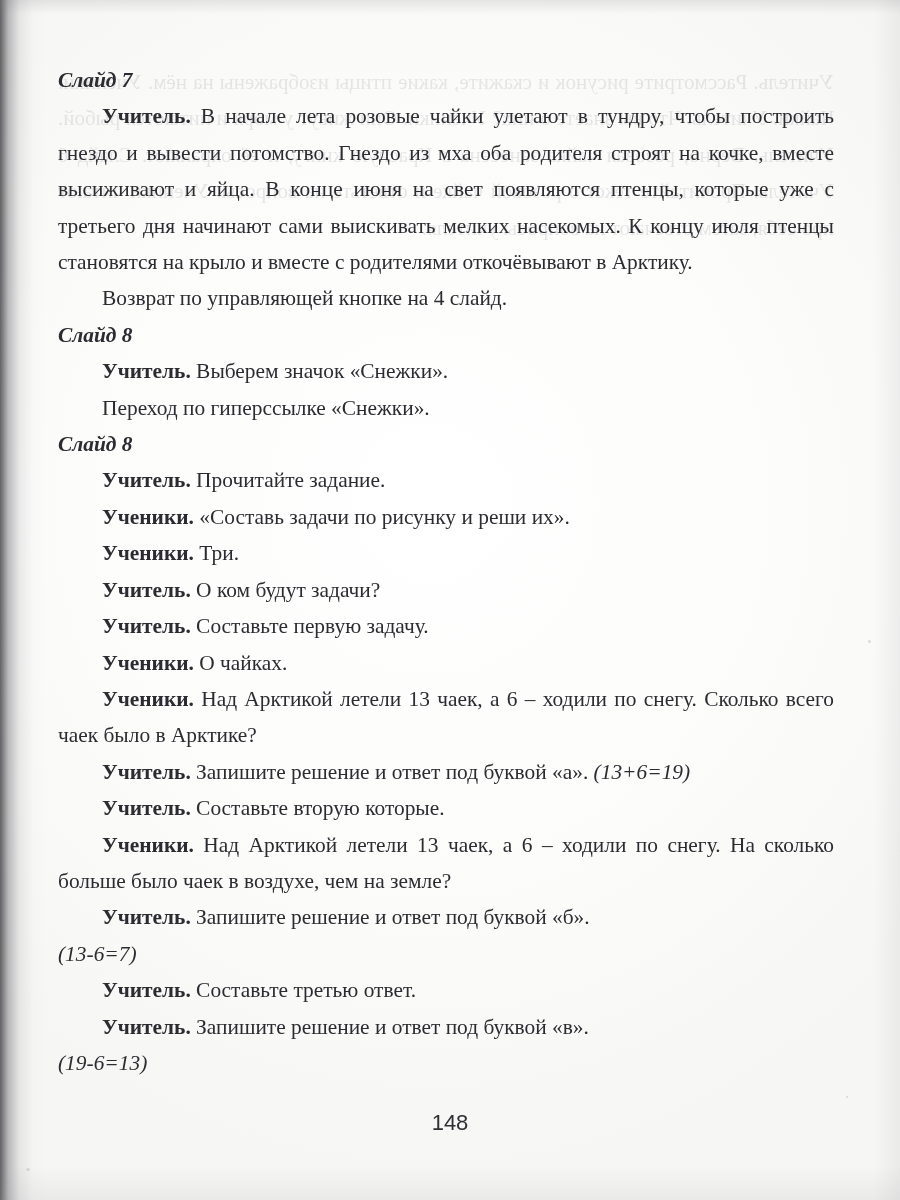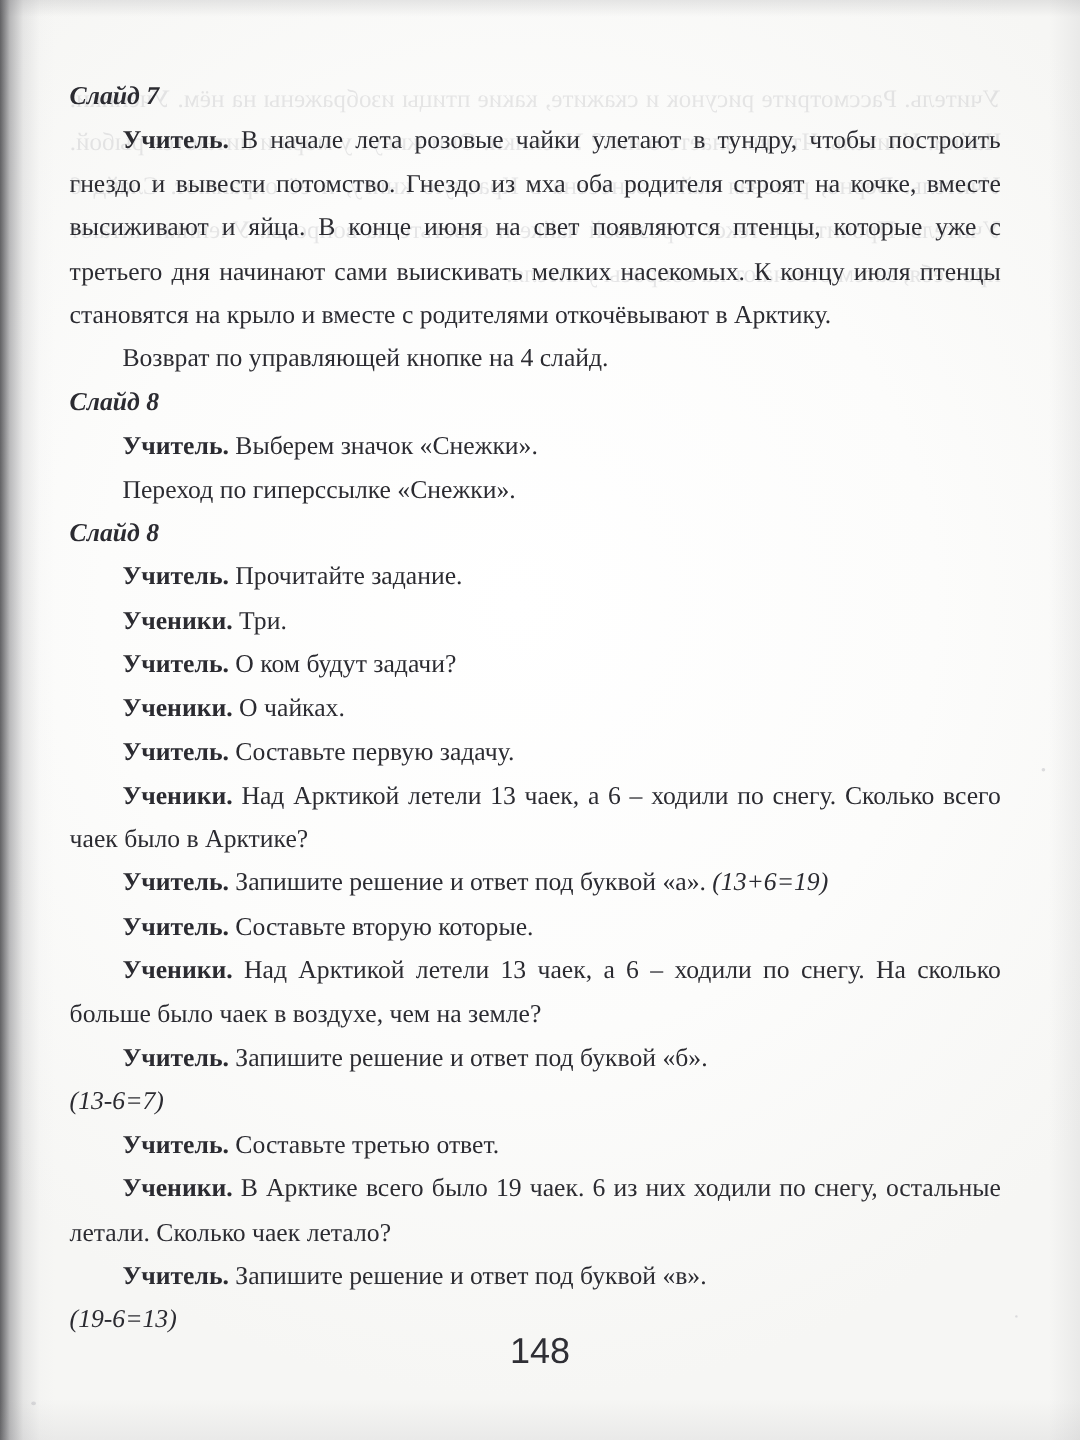--- a/index.html
+++ b/index.html
@@ -102,21 +102,21 @@
   .calc {
     font-style: italic;
   }
 
   .page-number {
     position: absolute;
     left: 0;
     top: 1110px;
     width: 900px;
     text-align: center;
-    font-size: 30px;
+    font-size: 22px;
     color: #2f2f35;
     font-family: "Liberation Sans", "DejaVu Sans", sans-serif;
   }
   .ink-speck {
     position: absolute;
     background: #bdbdc4;
     border-radius: 50%;
     opacity: 0.5;
     pointer-events: none;
   }
@@ -161,43 +161,47 @@
 
     <p class="noindent">
       <span class="slide-head">Слайд 8</span>
     </p>
 
     <p>
       <span class="speaker">Учитель.</span>
       <span>Прочитайте задание.</span>
     </p>
 
+    <p>
+      <span class="speaker">Ученики.</span>
+      <span>«Составь задачи по рисунку и реши их».</span>
+    </p>
 
 
     <p>
       <span class="speaker">Ученики.</span>
       <span>Три.</span>
     </p>
 
     <p>
       <span class="speaker">Учитель.</span>
       <span>О ком будут задачи?</span>
     </p>
 
     <p>
+      <span class="speaker">Учитель.</span>
+      <span>Составьте первую задачу.</span>
+    </p>
+
+    <p>
       <span class="speaker">Ученики.</span>
       <span>О чайках.</span>
     </p>
 
     <p>
-      <span class="speaker">Учитель.</span>
-      <span>Составьте первую задачу.</span>
-    </p>
-
-    <p>
       <span class="speaker">Ученики.</span>
       <span>Над Арктикой летели 13 чаек, а 6 – ходили по снегу. Сколько всего чаек было в Арктике?</span>
     </p>
 
     <p>
       <span class="speaker">Учитель.</span>
       <span>Запишите решение и ответ под буквой «а». </span><span class="calc">(13+6=19)</span>
     </p>
 
     <p>
@@ -217,24 +221,20 @@
 
     <p class="noindent">
       <span class="calc">(13-6=7)</span>
     </p>
 
     <p>
       <span class="speaker">Учитель.</span>
       <span>Составьте третью ответ.</span>
     </p>
 
-    <p>
-      <span class="speaker">Ученики.</span>
-      <span>В Арктике всего было 19 чаек. 6 из них ходили по снегу, остальные летали. Сколько чаек летало?</span>
-    </p>
 
     <p>
       <span class="speaker">Учитель.</span>
       <span>Запишите решение и ответ под буквой «в».</span>
     </p>
 
     <p class="noindent">
       <span class="calc">(19-6=13)</span>
     </p>
 

